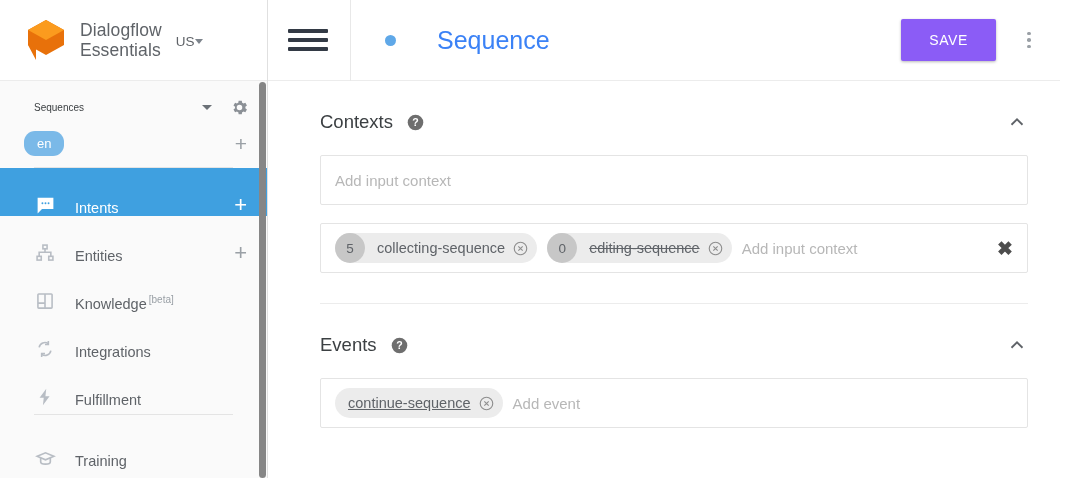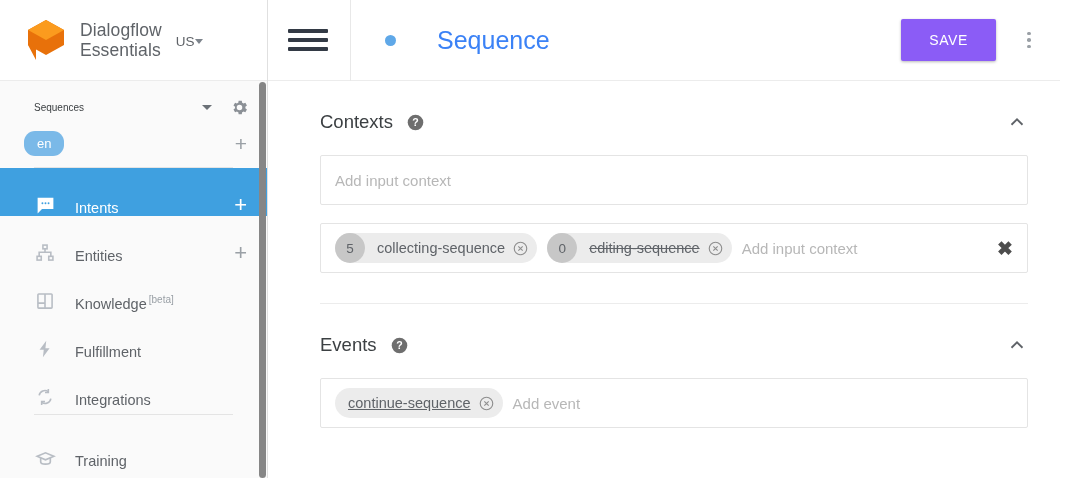--- a/index.html
+++ b/index.html
@@ -256,36 +256,36 @@
         <svg viewBox="0 0 24 24" width="20" height="20" fill="none" stroke="#b8bdc4" stroke-width="1.9">
           <rect x="3.5" y="3.5" width="17" height="17" rx="1"></rect>
           <path d="M12 3.5v17M3.5 14.5h8.5"></path>
         </svg>
       </span>
       <span class="lbl"><span>Knowledge</span><span class="beta-sup">[beta]</span></span>
     </div>
 
     <div class="nav-item">
       <span class="ic">
-        <svg viewBox="0 0 24 24" width="20" height="20" fill="#b8bdc4">
-          <path d="M13.5 2L5.5 13h5l-1 9 8-11h-5l1-9z"></path>
-        </svg>
-      </span>
-      <span class="lbl">Fulfillment</span>
-    </div>
-
-    <div class="nav-item">
-      <span class="ic">
         <svg viewBox="0 0 24 24" width="20" height="20" fill="none" stroke="#b8bdc4" stroke-width="1.9">
           <path d="M5 10a7 7 0 0111-4.5"></path>
             <path d="M19 14a7 7 0 01-11 4.5"></path>
           <path d="M16 2.5v4h-4M8 21.5v-4h4"></path>
         </svg>
       </span>
       <span class="lbl">Integrations</span>
+    </div>
+
+    <div class="nav-item">
+      <span class="ic">
+        <svg viewBox="0 0 24 24" width="20" height="20" fill="#b8bdc4">
+          <path d="M13.5 2L5.5 13h5l-1 9 8-11h-5l1-9z"></path>
+        </svg>
+      </span>
+      <span class="lbl">Fulfillment</span>
     </div>
 
     <div class="nav-div"></div>
 
     <div class="nav-item">
       <span class="ic">
         <svg viewBox="0 0 24 24" width="21" height="21" fill="none" stroke="#b8bdc4" stroke-width="1.9">
           <path d="M2.5 9.5L12 5.5l9.5 4L12 13.5 2.5 9.5z"></path>
           <path d="M6.5 11.5v4.5c0 1.4 2.5 2.5 5.5 2.5s5.5-1.1 5.5-2.5v-4.5"></path>
         </svg>

